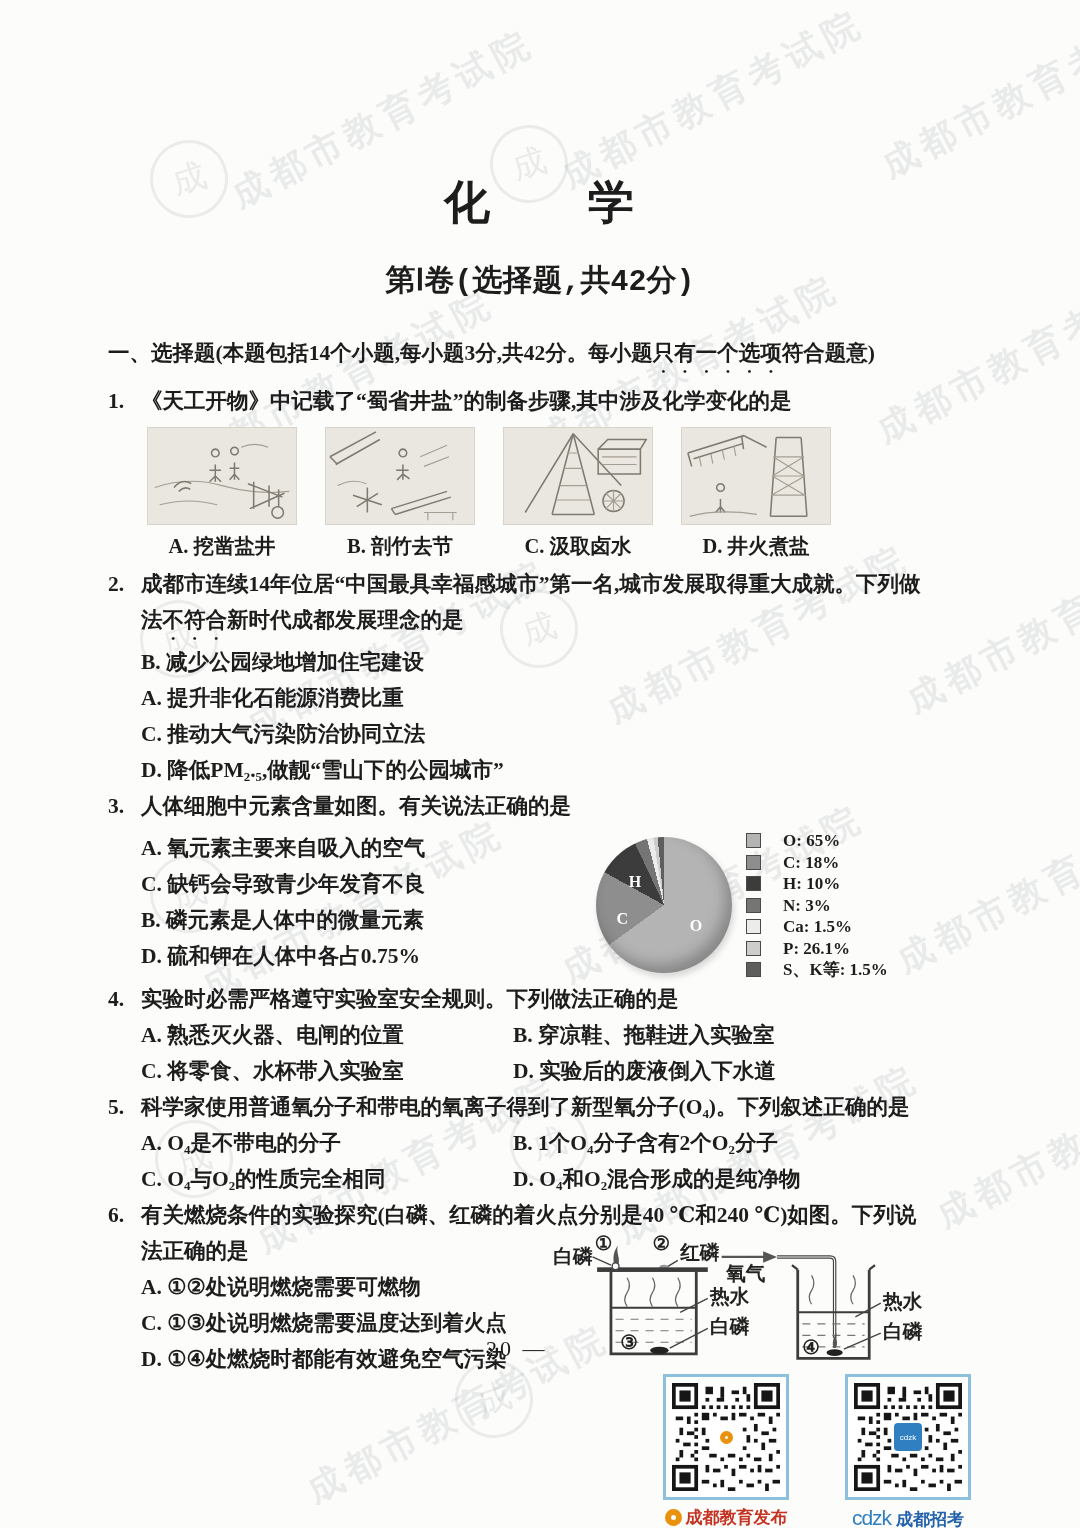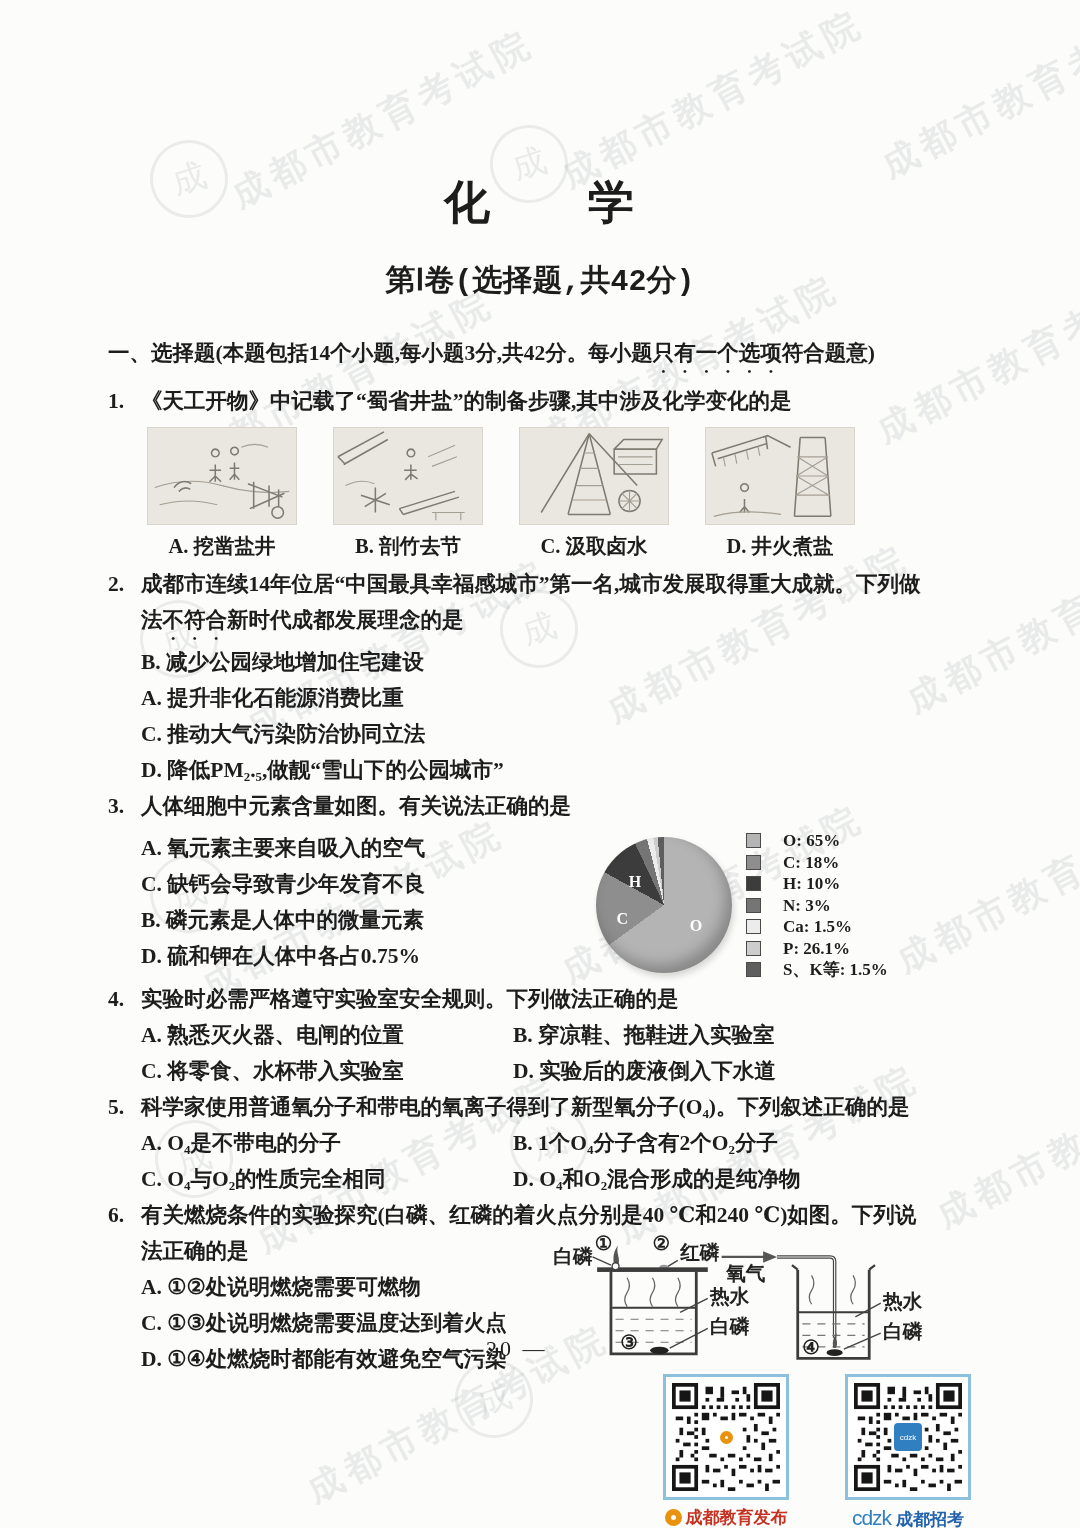--- a/index.html
+++ b/index.html
@@ -27,21 +27,21 @@
   .instructions{margin:0 0 6px 0;font-weight:700;}
   .emph{-webkit-text-emphasis:filled dot;-webkit-text-emphasis-position:under;
         text-emphasis:filled dot;text-emphasis-position:under right;}
   .q{display:flex;align-items:flex-start;margin:0;}
   .qnum{flex:0 0 33px;}
   .qbody{flex:1;min-width:0;}
   .stem{margin:0;}
   .opt{margin:0;}
   .opt-grid{display:grid;grid-template-columns:372px 1fr;}
   
-  .figrow{display:flex;gap:36px;margin:8px 0 2px 6px;}
+  .figrow{display:flex;gap:28px;margin:8px 0 2px 6px;}
   .figitem{width:150px;text-align:center;}
   .pic{width:148px;height:96px;background:#eae7e1;border:1px solid #d8d4cc;
        overflow:hidden;margin:0 auto;}
   .figcap{margin-top:3px;font-size:20.5px;}
   
   .q3row{display:flex;align-items:center;}
   .q3opts{flex:0 0 455px;}
   .chartwrap{flex:1;display:flex;align-items:center;gap:14px;padding-top:6px;}
   .pie{width:136px;height:136px;border-radius:50%;position:relative;flex:0 0 136px;
        box-shadow:inset -6px -8px 14px rgba(0,0,0,.25), 2px 4px 6px rgba(0,0,0,.15);}

